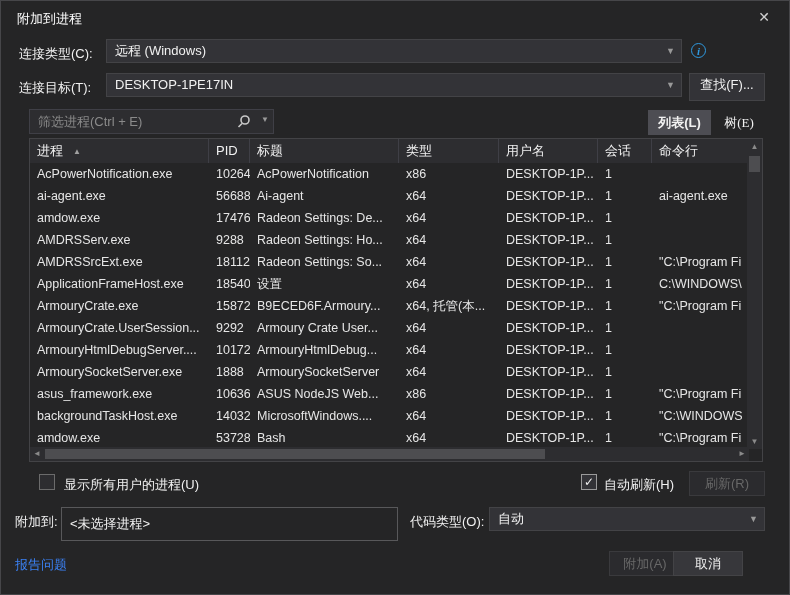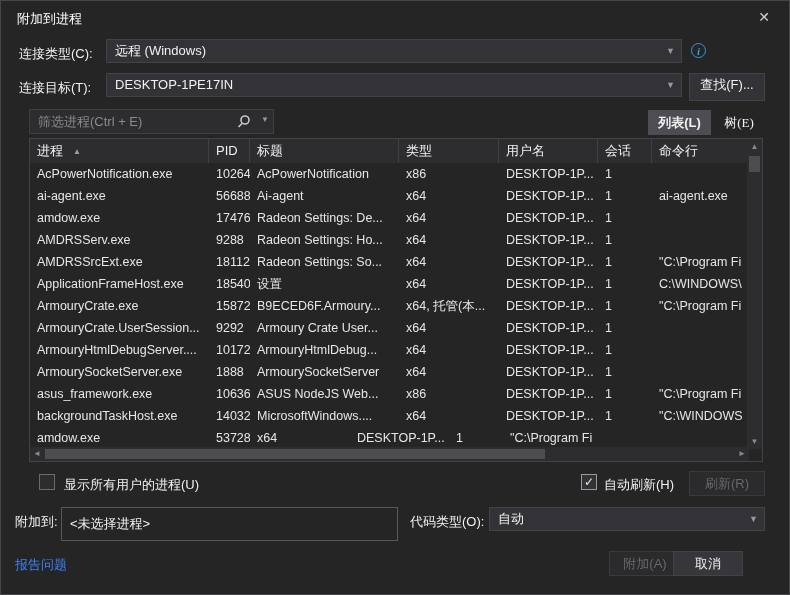--- a/index.html
+++ b/index.html
@@ -262,20 +262,21 @@
     <div class="td c1">14032</div>
     <div class="td c2">MicrosoftWindows....</div>
     <div class="td c3">x64</div>
     <div class="td c4">DESKTOP-1P...</div>
     <div class="td c5">1</div>
     <div class="td c6">"C:\WINDOWS</div>
   </div>
         <div class="tr">
     <div class="td c0">amdow.exe</div>
     <div class="td c1">53728</div>
+    <div class="td c2">Bash</div>
     <div class="td c3">x64</div>
     <div class="td c4">DESKTOP-1P...</div>
     <div class="td c5">1</div>
     <div class="td c6">"C:\Program Fi</div>
   </div>
       </div>
 
     <div class="vscroll">
       <div class="arr up">▲</div>
       <div class="thumb"></div>

